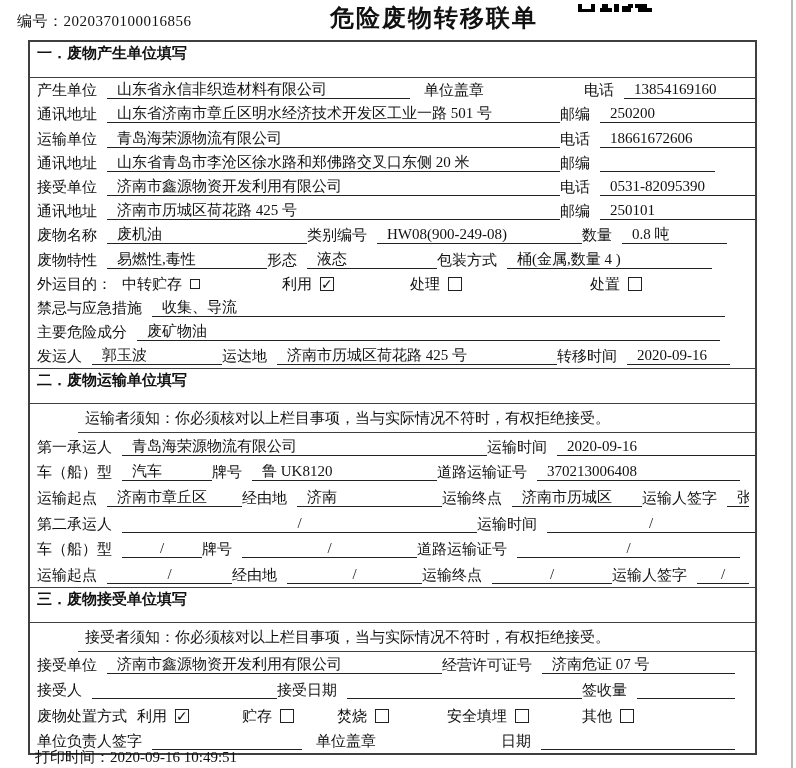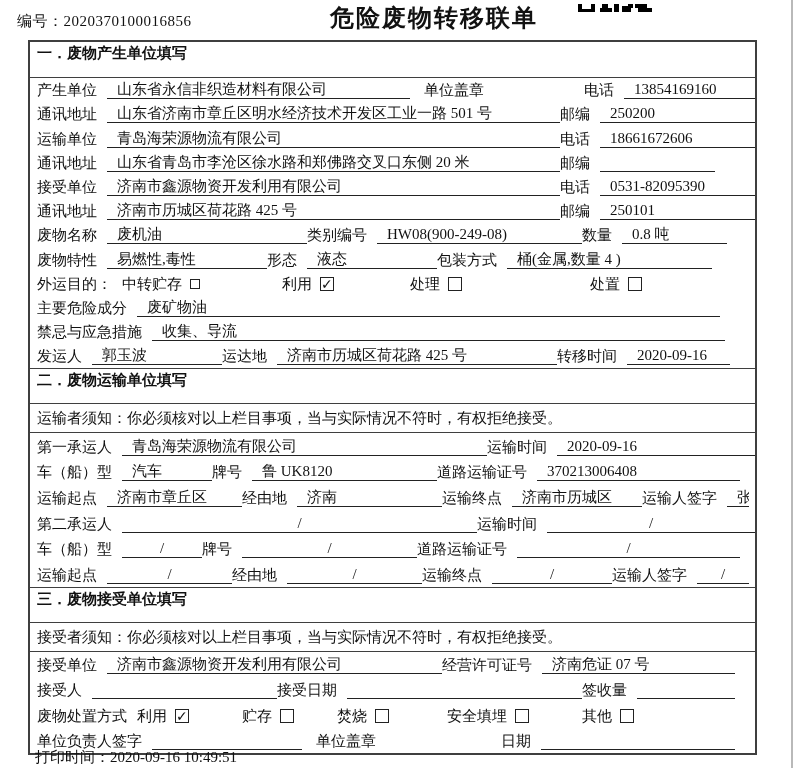--- a/index.html
+++ b/index.html
@@ -18,21 +18,21 @@
     border:2px solid #3f3f3f;background:#fff;
   }
   .sec-header{
     box-sizing:border-box;height:36px;line-height:22px;padding-left:7px;
     font-weight:bold;font-size:15px;border-bottom:1.5px solid #3f3f3f;
     font-family:"Liberation Sans","DejaVu Sans",sans-serif;
   }
   .sec-header.mid{border-top:1.5px solid #3f3f3f;}
   .note-row{
     box-sizing:border-box;height:29px;line-height:28px;padding-left:7px;
-    border-bottom:1.5px solid #3f3f3f;font-size:15px;
+    border-bottom:1.5px solid #3f3f3f;font-size:15px;margin-left:48px;
   }
   .row{
     box-sizing:border-box;display:flex;align-items:flex-end;
     padding:0 0 3px 7px;
   }
   .sec-0 .row{height:24.2px;}
   .sec-1 .row{height:25.6px;}
   .sec-2 .row{height:25.3px;}
   .lbl{flex:none;white-space:nowrap;margin-right:10px;line-height:18px;}
   .pln{flex:none;white-space:nowrap;line-height:18px;padding-left:14px;}
@@ -147,26 +147,26 @@
         <span class="chk" style="width: 180px;">
           <span>处理</span>
           <span class="box"></span>
         </span>
         <span class="chk">
           <span>处置</span>
           <span class="box"></span>
         </span>
       </div>
       <div class="row">
+        <span class="lbl">禁忌与应急措施</span>
+        <span class="val" style="margin-right: 30px;">收集、导流</span>
+      </div>
+      <div class="row">
         <span class="lbl">主要危险成分</span>
         <span class="val" style="margin-right: 35px;">废矿物油</span>
-      </div>
-      <div class="row">
-        <span class="lbl">禁忌与应急措施</span>
-        <span class="val" style="margin-right: 30px;">收集、导流</span>
       </div>
       <div class="row">
         <span class="lbl">发运人</span>
         <span class="val fixed" style="width: 120px;">郭玉波</span>
         <span class="lbl">运达地</span>
         <span class="val fixed" style="width: 270px;">济南市历城区荷花路 425 号</span>
         <span class="lbl">转移时间</span>
         <span class="val" style="margin-right: 25px;">2020-09-16</span>
       </div>
     </div>

